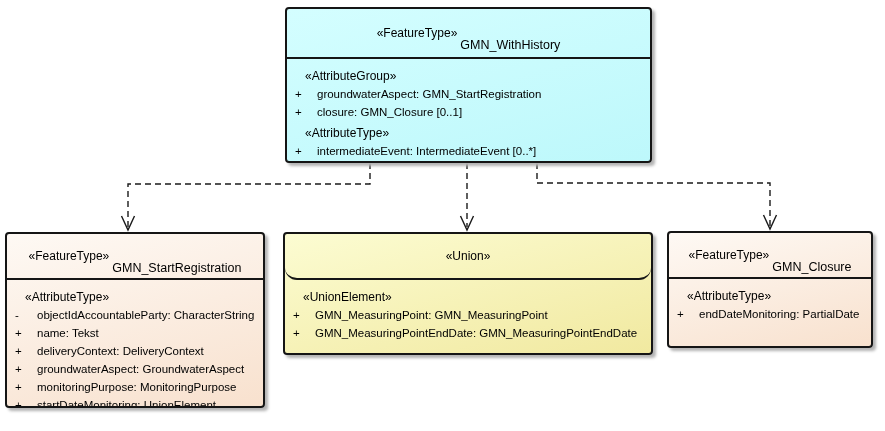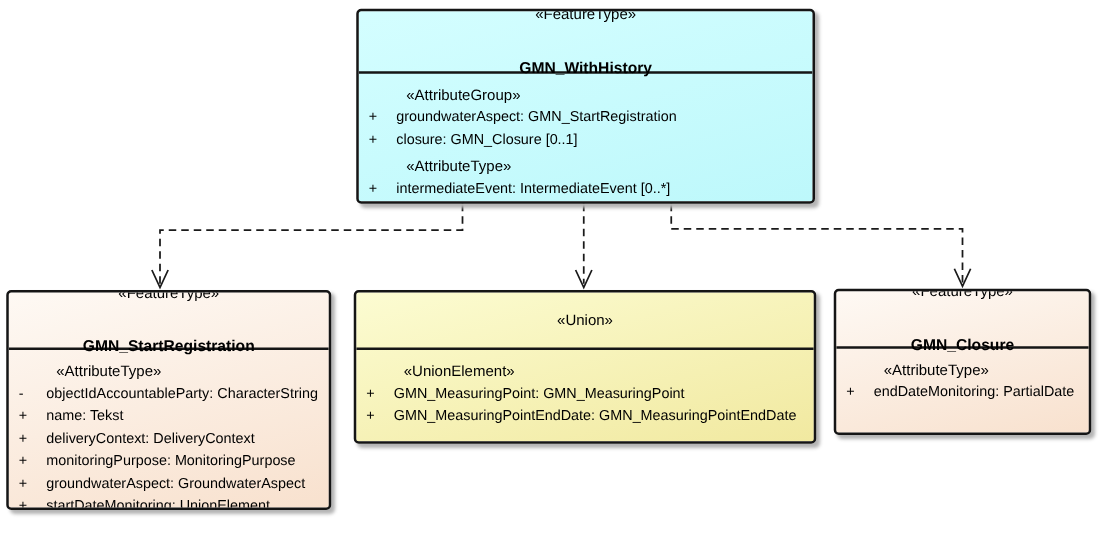--- a/index.html
+++ b/index.html
@@ -18,36 +18,36 @@
     border: 2px solid #151515;
     border-radius: 4px;
     box-shadow: 3px 3px 3px #b4b4b4;
     box-sizing: border-box;
     overflow: hidden;
   }
   .hdr {
     border-bottom: 2px solid #151515;
     box-sizing: border-box;
     display: flex;
-    flex-direction: column;
+    flex-direction: row;
     align-items: center;
     justify-content: center;
     gap: 3px;
     text-align: center;
   }
   .stereo-hdr { font-size: 12px; line-height: 15px; }
-  .cname { font-size: 12.5px; font-weight: bold; line-height: 16px; margin-top: 24px; }
+  .cname { font-size: 12.5px; font-weight: normal; line-height: 16px; margin-top: 24px; }
   .cname.underlined { text-decoration: underline; }
   .body { padding-top: 5px; }
   .row {
     height: 18px; line-height: 18px;
     white-space: nowrap; overflow: hidden;
     font-size: 11.5px;
   }
-  .row.stereotype { padding-left: 18px; margin-top: 3px; font-size: 12px; margin-left: 20px; }
+  .row.stereotype { padding-left: 18px; margin-top: 3px; font-size: 12px; }
   .vis {
     display: inline-block;
     width: 30px;
     padding-left: 8px;
     box-sizing: border-box;
     text-align: left;
   }
   svg.connectors { position: absolute; top: 0; left: 0; }
   svg .dash { fill: none; stroke: #1a1a1a; stroke-width: 1.4; stroke-dasharray: 6 4; }
   svg .head { fill: none; stroke: #1a1a1a; stroke-width: 1.4; }
@@ -89,28 +89,28 @@
   <div class="uml-box" style="left: 5px; top: 232px; width: 260px; height: 176px; background: linear-gradient(165deg, rgb(254, 249, 244), rgb(248, 225, 206));">
     <div class="hdr" style="height:46px;">
       <div class="stereo-hdr">«FeatureType»</div>
       <div class="cname">GMN_StartRegistration</div>
     </div>
     <div class="body">
         <div class="row stereotype">«AttributeType»</div>
         <div class="row attribute"><span class="vis">-</span><span>objectIdAccountableParty: CharacterString</span></div>
         <div class="row attribute"><span class="vis">+</span><span>name: Tekst</span></div>
         <div class="row attribute"><span class="vis">+</span><span>deliveryContext: DeliveryContext</span></div>
+        <div class="row attribute"><span class="vis">+</span><span>groundwaterAspect: GroundwaterAspect</span></div>
         <div class="row attribute"><span class="vis">+</span><span>monitoringPurpose: MonitoringPurpose</span></div>
-        <div class="row attribute"><span class="vis">+</span><span>groundwaterAspect: GroundwaterAspect</span></div>
         <div class="row attribute"><span class="vis">+</span><span>startDateMonitoring: UnionElement</span></div>
       </div>
   </div>
 
   <div class="uml-box" style="left: 283px; top: 232px; width: 370px; height: 123px; background: linear-gradient(165deg, rgb(252, 252, 210), rgb(241, 233, 160));">
-    <div class="hdr" style="height:46px;">
+    <div class="hdr" style="height:46px;border-radius:12px;">
       <div class="stereo-hdr">«Union»</div>
     </div>
     <div class="body">
         <div class="row stereotype">«UnionElement»</div>
         <div class="row attribute"><span class="vis">+</span><span>GMN_MeasuringPoint: GMN_MeasuringPoint</span></div>
         <div class="row attribute"><span class="vis">+</span><span>GMN_MeasuringPointEndDate: GMN_MeasuringPointEndDate</span></div>
       </div>
   </div>
 
   <div class="uml-box" style="left: 667px; top: 231px; width: 206px; height: 117px; background: linear-gradient(165deg, rgb(254, 249, 244), rgb(248, 225, 206));">

